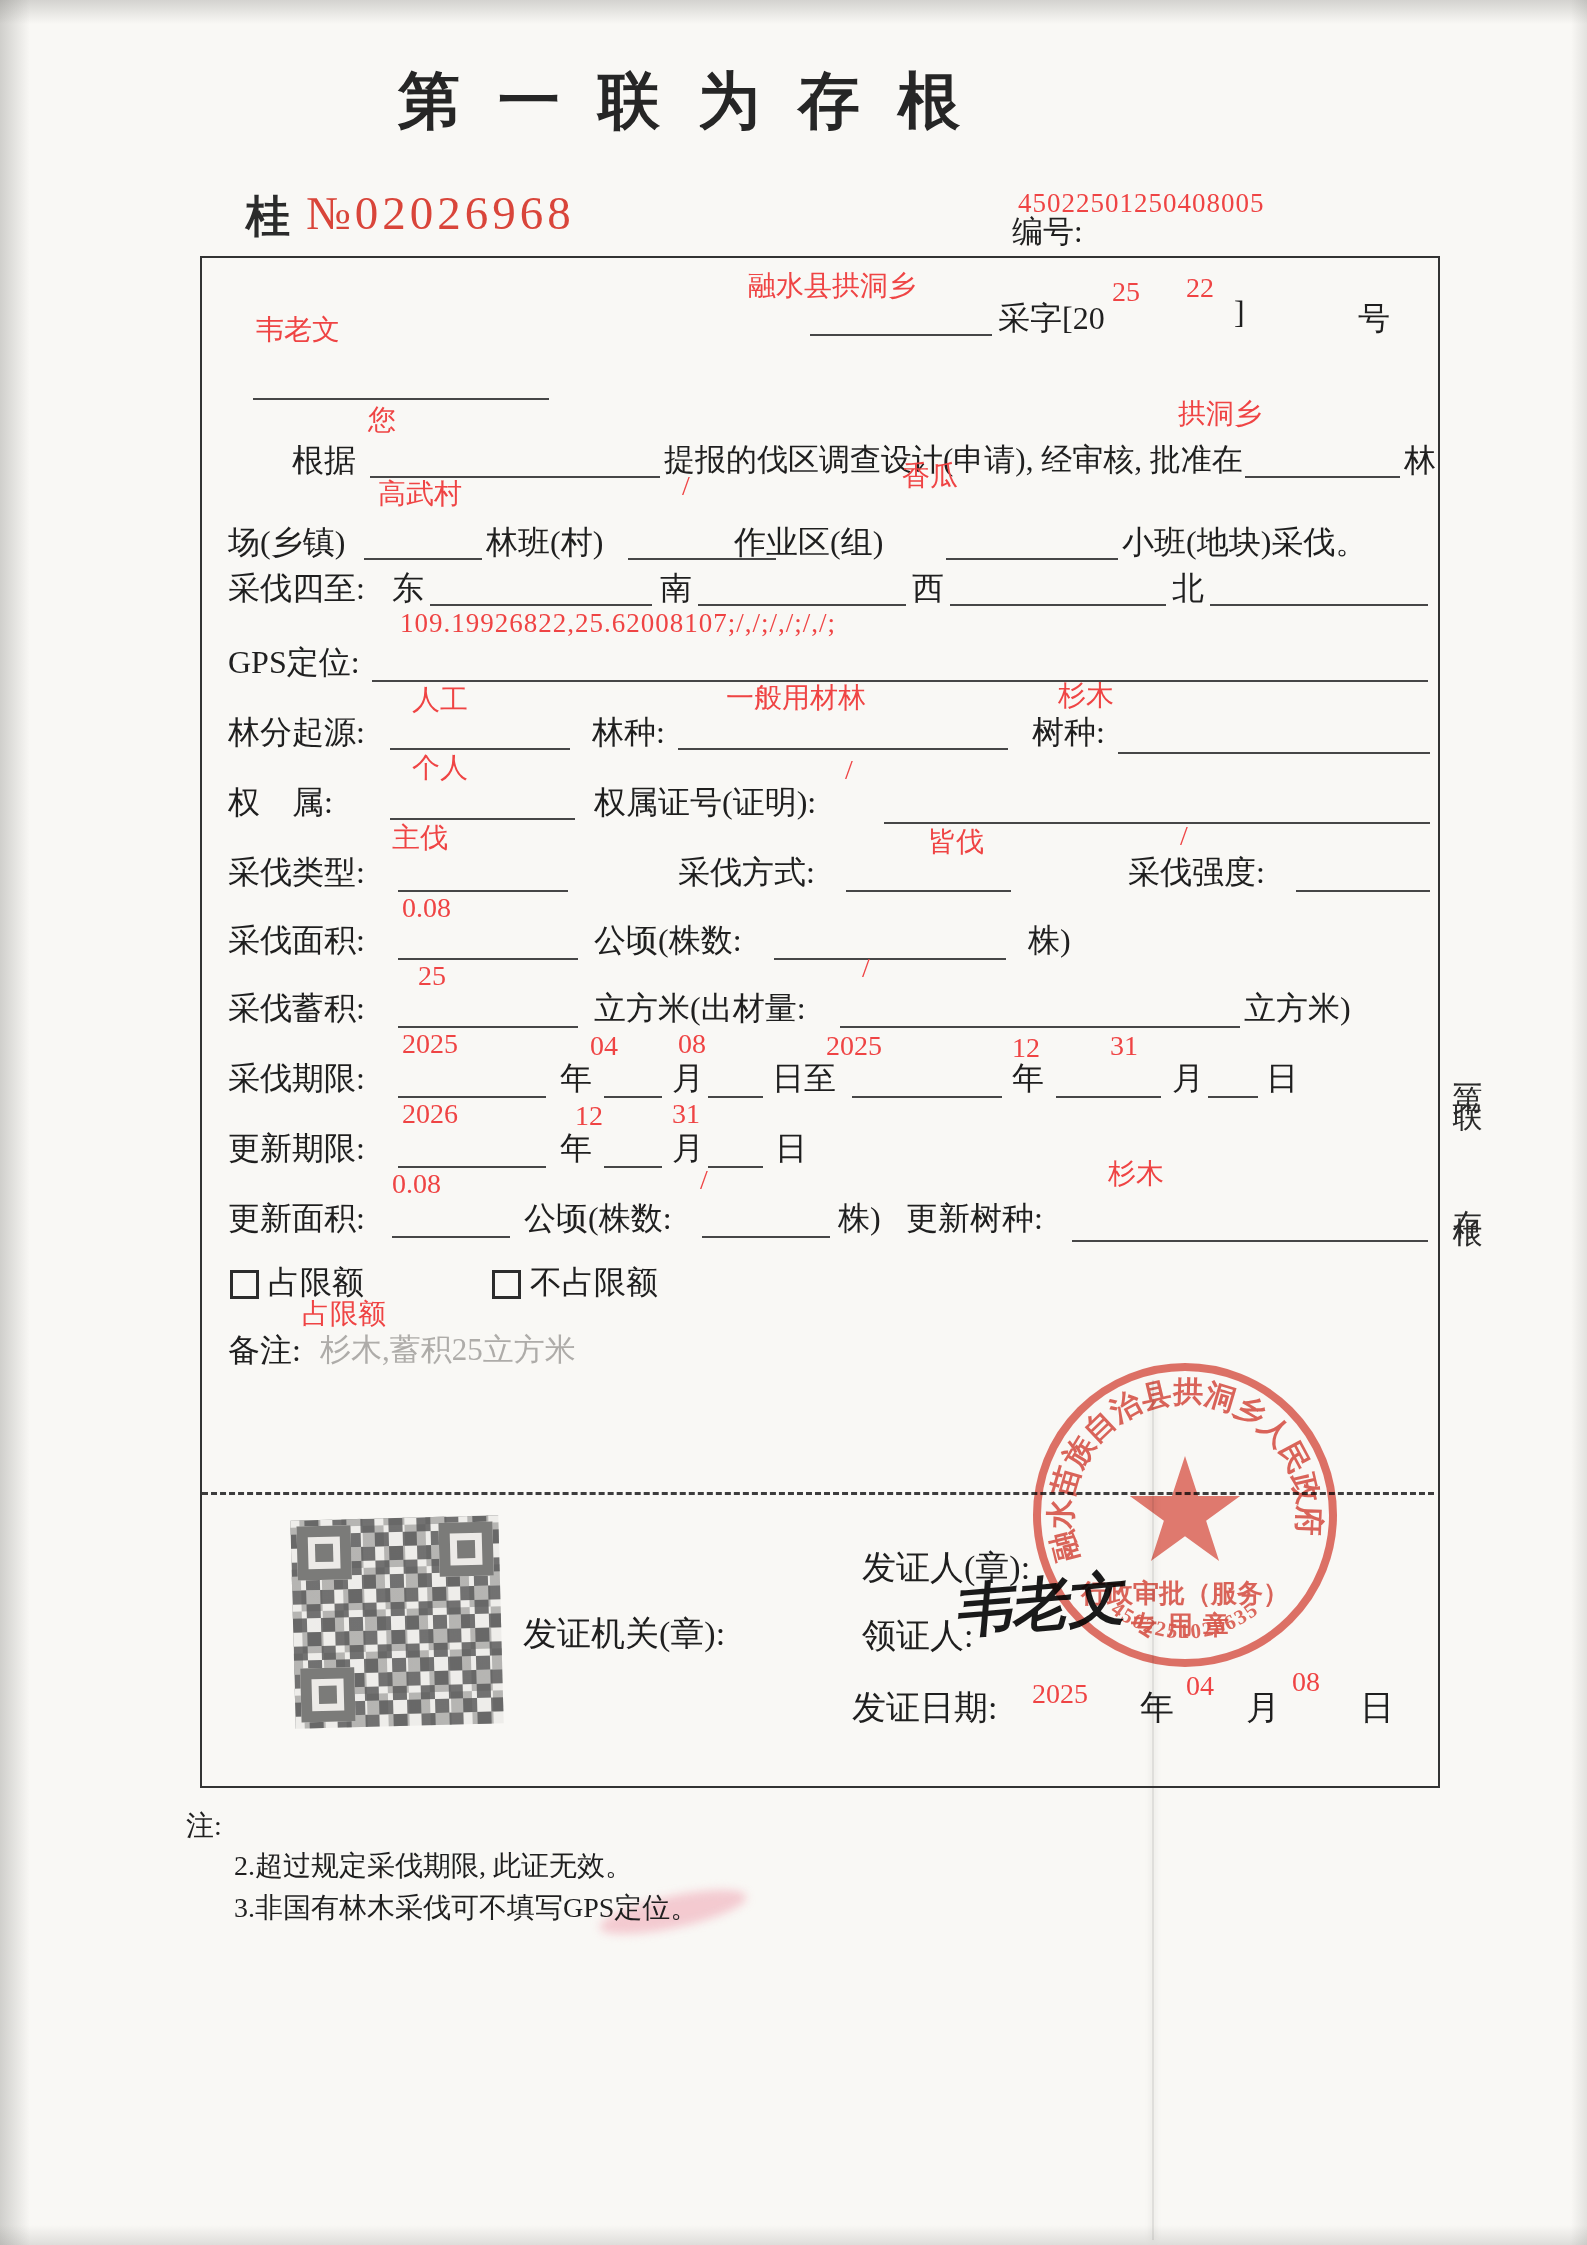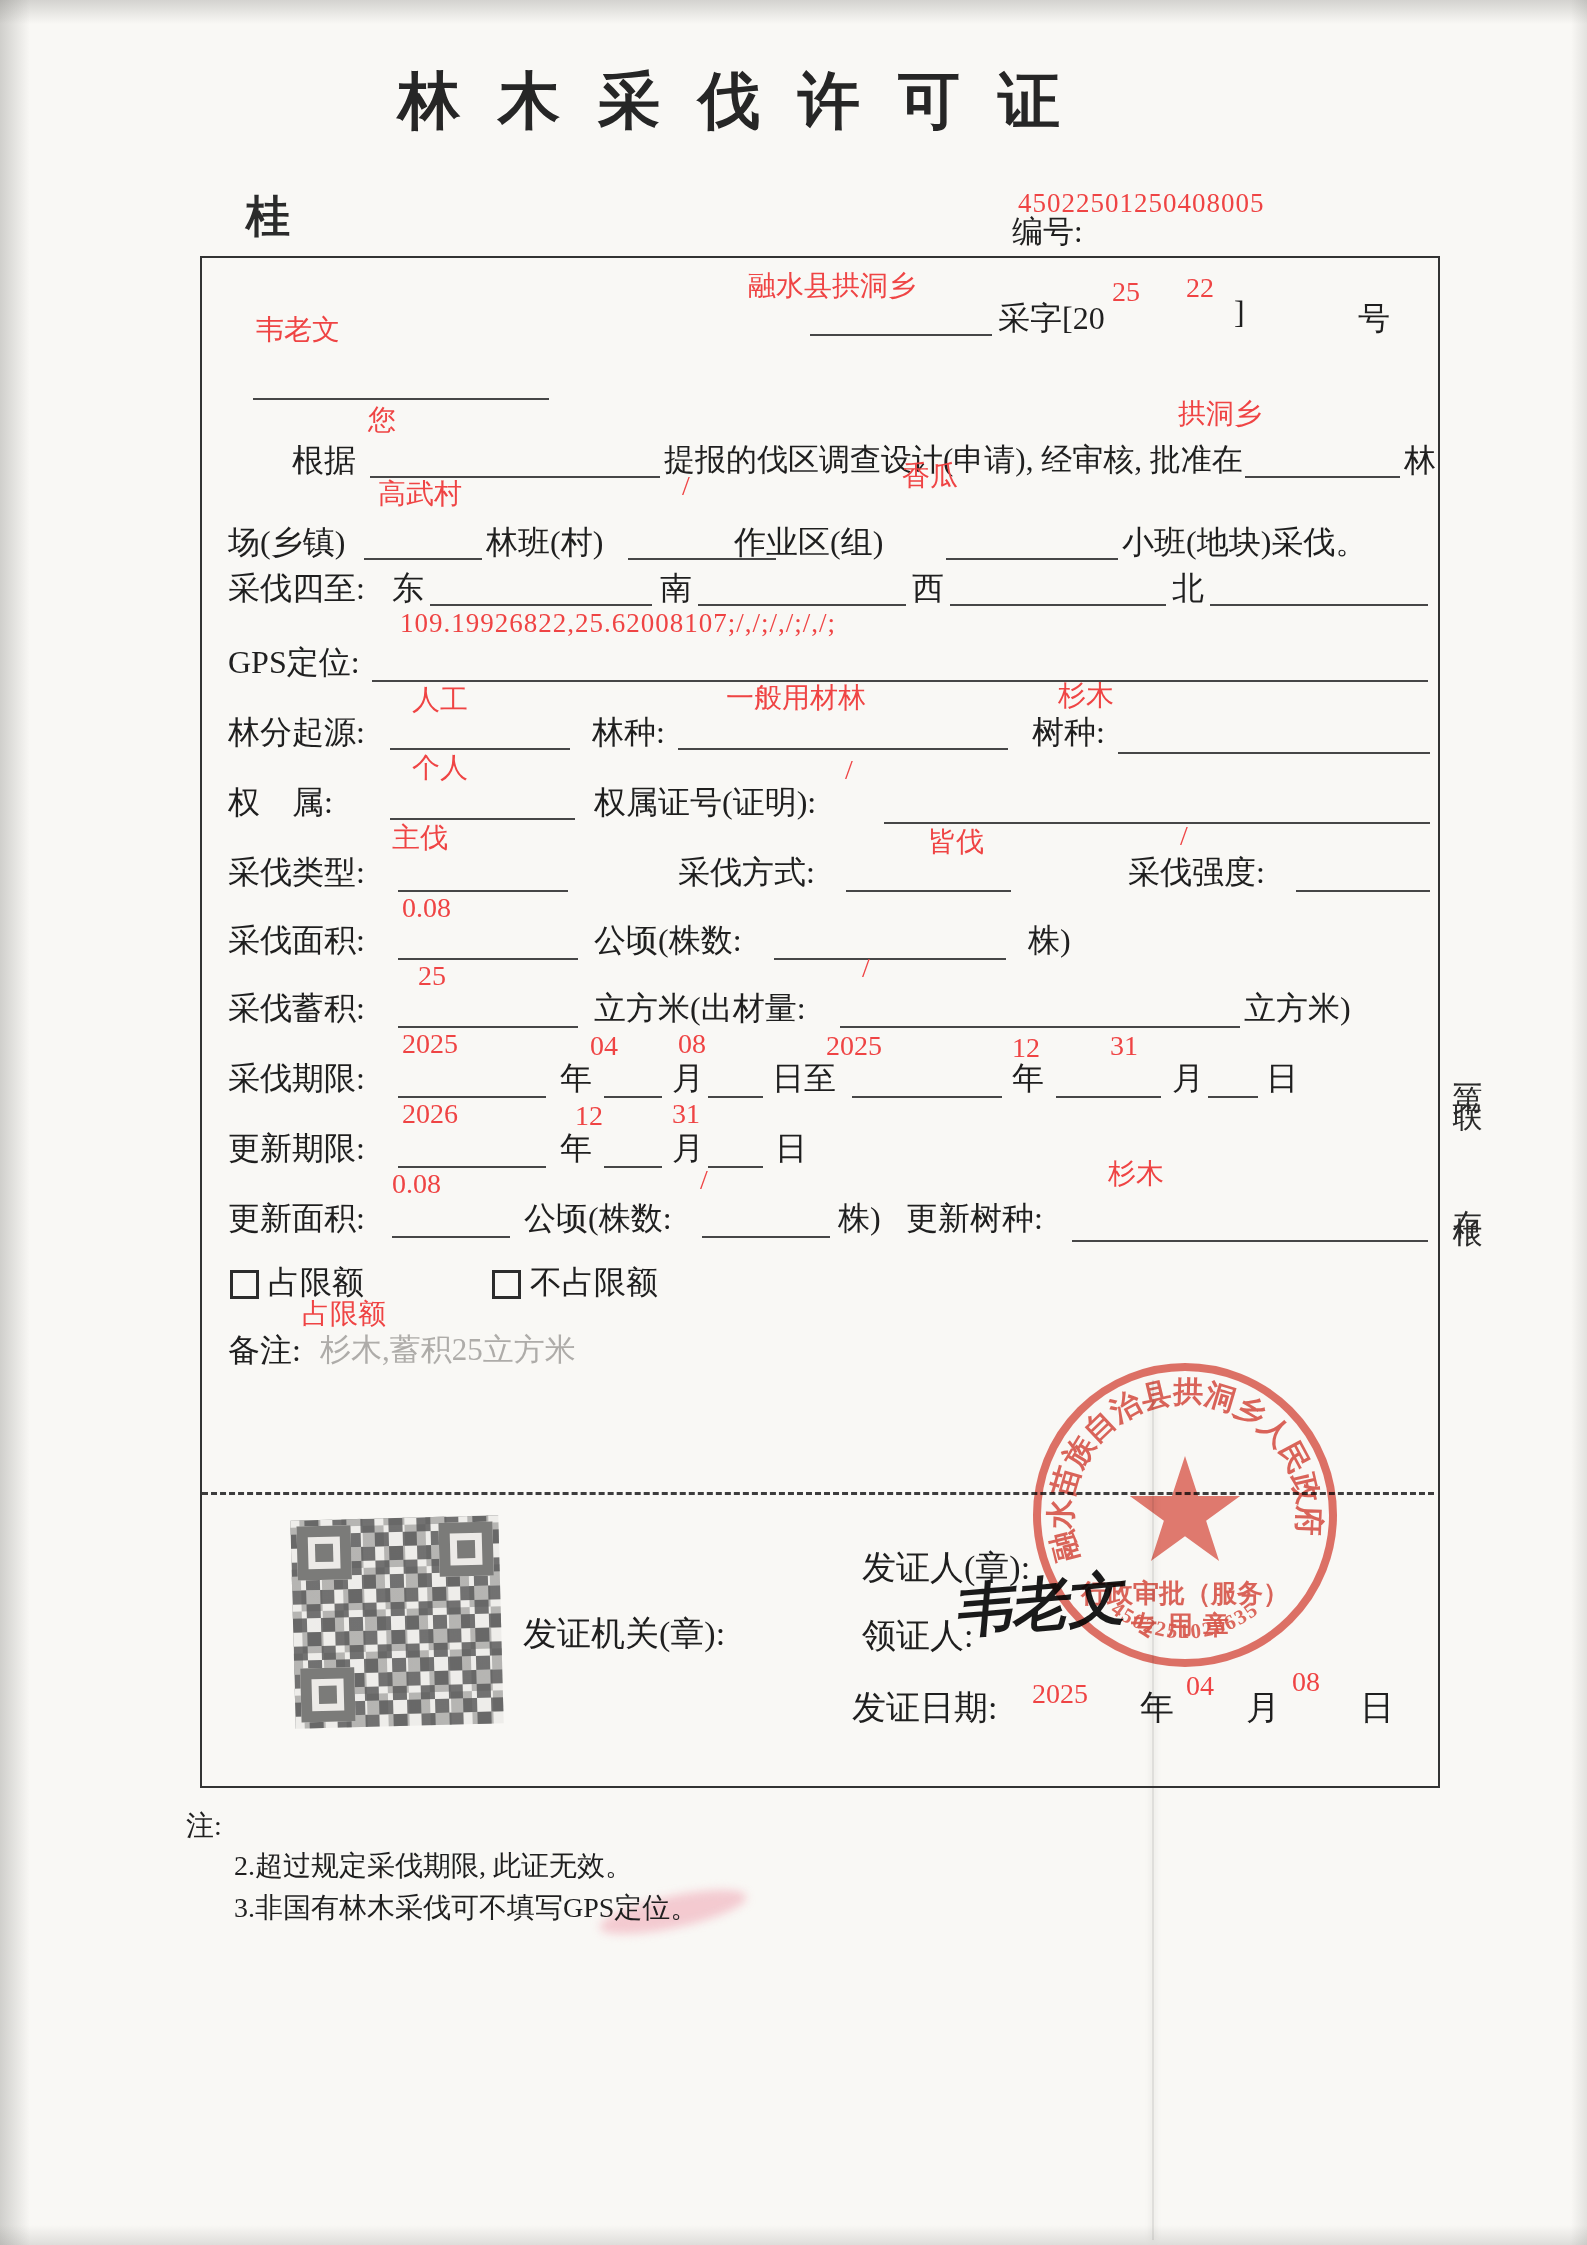--- a/index.html
+++ b/index.html
@@ -37,22 +37,23 @@
 
 <div class="page">
 
   <div class="shade-l"></div>
   <div class="shade-t"></div>
   <div class="shade-b"></div>
   <div class="shade-r"></div>
   <div class="crease"></div>
   <div class="smudge"></div>
 
-  <div class="t" style="left:398px;top:66px;font-size:62px;font-weight:bold;letter-spacing:38px;color:#262626;">林木采伐许可证</div>
+  <div class="t" style="left:398px;top:66px;font-size:62px;font-weight:bold;letter-spacing:38px;color:#262626;">第一联为存根</div>
   <span class="t" style="left:246px;top:192px;font-size:44px;font-weight:bold;color:#2b2b2b;">桂</span>
+  <span class="t red" style="left:306px;top:186px;font-size:47px;letter-spacing:4px;">№02026968</span>
   <span class="t ghost" style="left:1018px;top:188px;font-size:27px;letter-spacing:1px;">45022501250408005</span>
   <span class="t" style="left:1012px;top:214px;font-size:31px;">编号:</span>
 
   <div class="box"></div>
 
   <span class="t ghost" style="left:748px;top:270px;">融水县拱洞乡</span>
   <i class="ul" style="left:810px;top:334px;width:182px;"></i>
   <span class="t" style="left:998px;top:300px;">采字[20</span>
   <span class="t ghost" style="left:1112px;top:276px;">25</span>
   <span class="t ghost" style="left:1186px;top:272px;">22</span>

